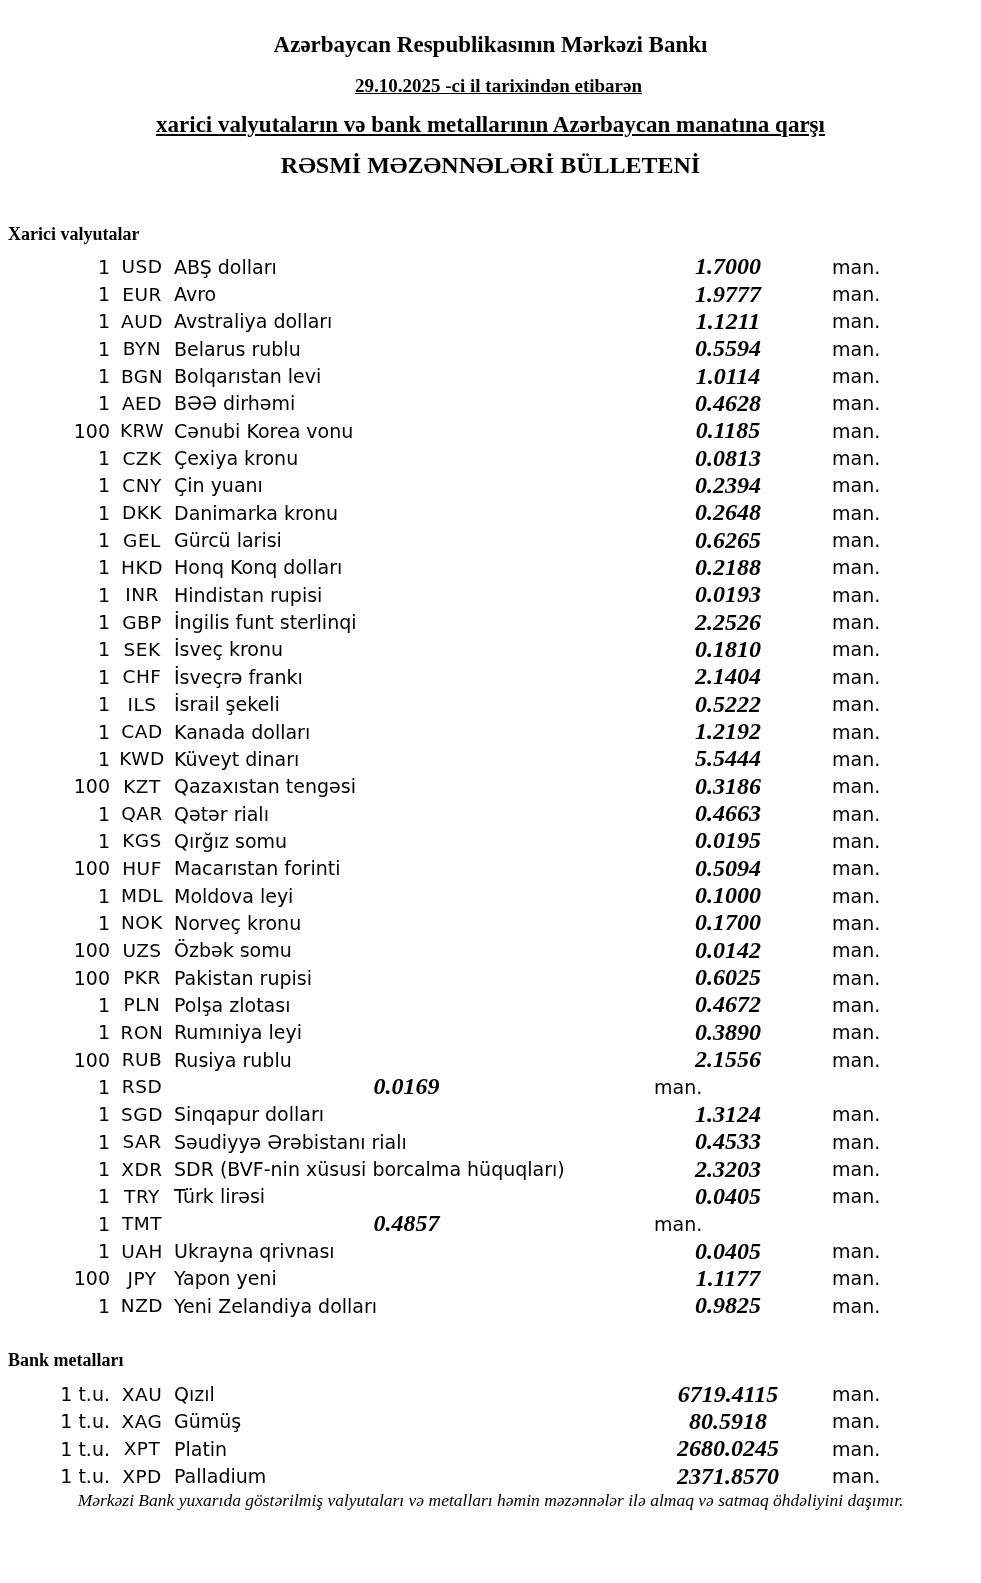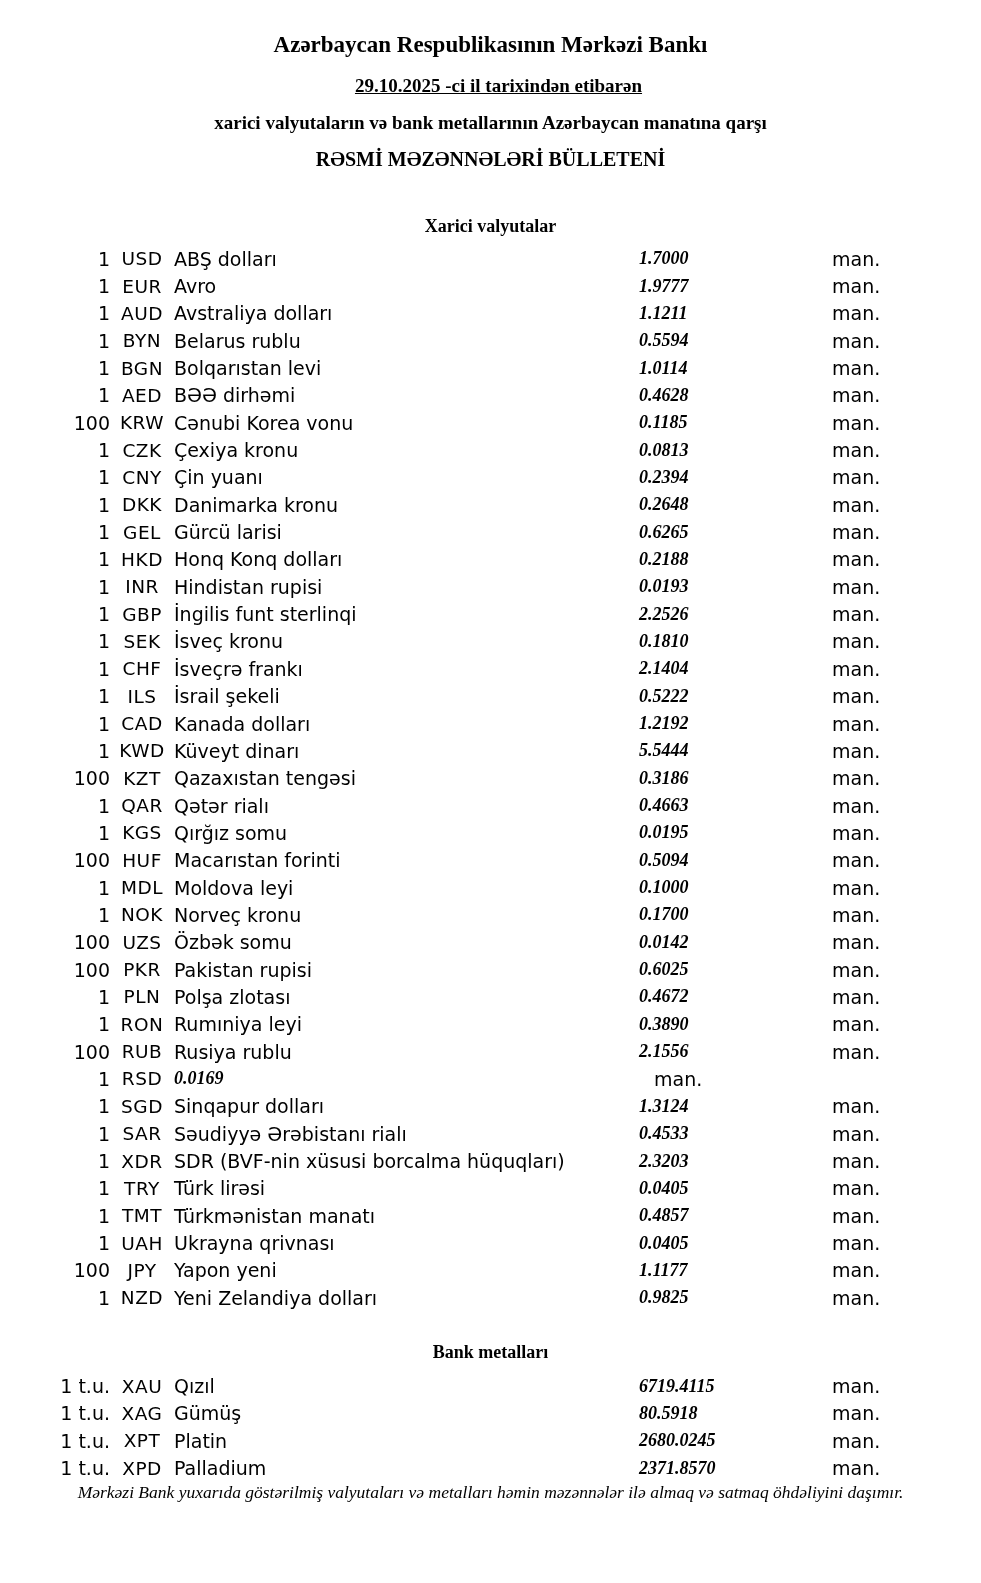--- a/index.html
+++ b/index.html
@@ -17,47 +17,46 @@
   .page {
     padding-top: 32px;
   }
   .serif-b {
     font-family: "Liberation Serif", "DejaVu Serif", serif;
     font-weight: bold;
     text-align: center;
   }
   .h-title   { font-size: 23px;  margin: 0 0 17px 0; }
   .h-date    { font-size: 19px;  margin: 0 0 15px 16px; text-decoration: underline; }
-  .h-sub     { font-size: 19px;  margin: 0 0 14px 0; }
-  .h-bullet  { font-size: 20px;  margin: 12px; }
+  .h-sub     { font-size: 23px;  margin: 0 0 14px 0; text-decoration: underline; }
+  .h-bullet  { font-size: 24px;  margin: 12px; }
   .section-title {
     font-family: "Liberation Serif", "DejaVu Serif", serif;
     font-weight: bold;
     font-size: 18px;
-    text-align: center;
-    margin: 0;
+    margin: 8px;
   }
   .section-title.currencies { margin-top: 45px; margin-bottom: 8px; }
   .section-title.metals     { margin-top: 31px; margin-bottom: 9px; }
   .rows { width: 890px; }
   .row {
     display: grid;
     grid-template-columns: 110px 64px 1fr 178px 73px;
     height: 27.35px;
     align-items: center;
   }
   .cell-qty  { text-align: right;  font-size: 19px;   white-space: nowrap; }
   .cell-code { text-align: center; font-size: 18.5px; letter-spacing: 0.5px; white-space: nowrap; }
   .cell-name { text-align: left;   font-size: 19px;   white-space: nowrap; }
   .cell-rate {
-    text-align: left;
+    text-align: center;
     font-family: "Liberation Serif", "DejaVu Serif", serif;
     font-weight: bold;
     font-style: italic;
-    font-size: 18px;
+    font-size: 24px;
     white-space: nowrap;
   }
   .cell-unit { padding-left: 15px; font-size: 19px; white-space: nowrap; }
   .footer-note {
     text-align: center;
     font-family: "Liberation Serif", "DejaVu Serif", serif;
     font-style: italic;
     font-size: 17.5px;
   }
 </style>
@@ -313,21 +312,20 @@
       <div class="row">
     <span class="cell-qty">1</span>
     <span class="cell-code">TRY</span>
     <span class="cell-name">Türk lirəsi</span>
     <span class="cell-rate">0.0405</span>
     <span class="cell-unit">man.</span>
   </div>
       <div class="row">
     <span class="cell-qty">1</span>
     <span class="cell-code">TMT</span>
-    <span class="cell-name">Türkmənistan manatı</span>
     <span class="cell-rate">0.4857</span>
     <span class="cell-unit">man.</span>
   </div>
       <div class="row">
     <span class="cell-qty">1</span>
     <span class="cell-code">UAH</span>
     <span class="cell-name">Ukrayna qrivnası</span>
     <span class="cell-rate">0.0405</span>
     <span class="cell-unit">man.</span>
   </div>

